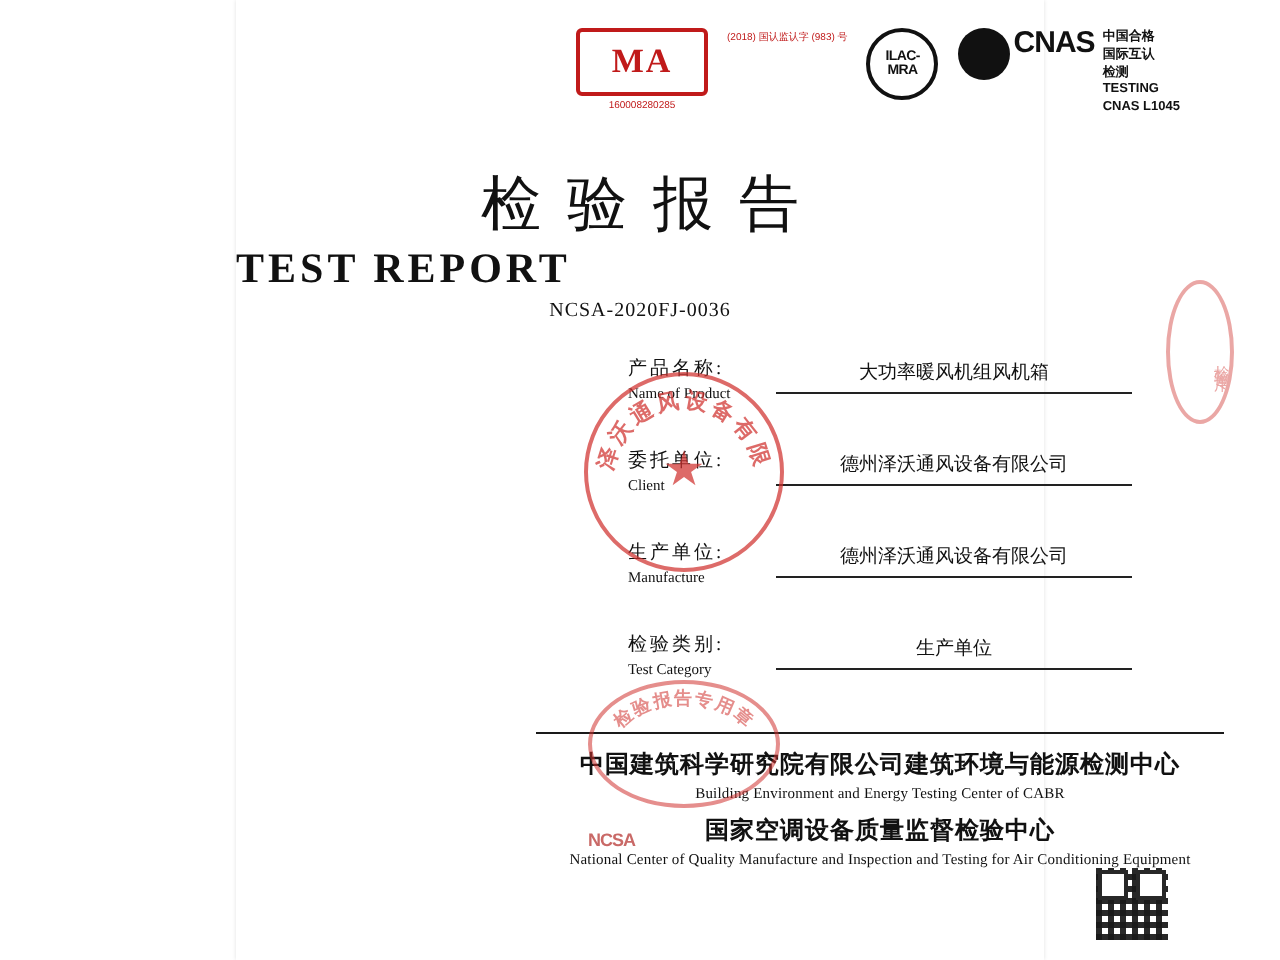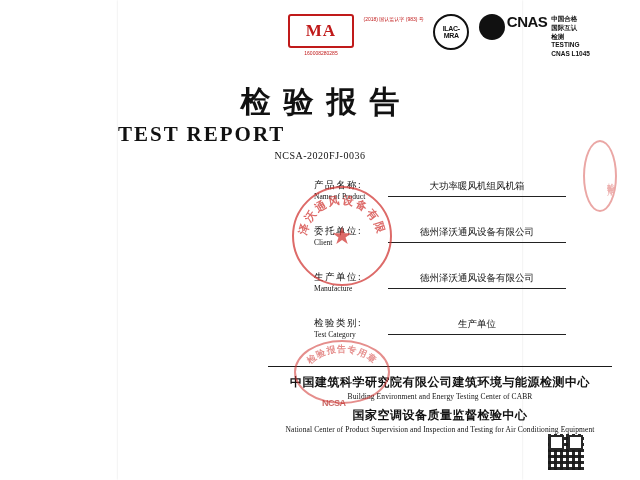--- a/index.html
+++ b/index.html
@@ -115,21 +115,21 @@
     padding-top: 1px;
   }
 
   
   .title-cn {
     position: absolute;
     left: 0; right: 0; top: 82px;
     text-align: center;
     font-family: "Liberation Serif", serif;
     font-size: 30px;
-    font-weight: bold;
+    font-weight: normal;
     letter-spacing: 13px;
     color: #111;
     text-indent: 13px;
   }
   .title-en {
     position: absolute;
     left: 0; right: 0; top: 122px;
     font-family: "Liberation Serif", serif;
     font-size: 21px;
     letter-spacing: 2px;
@@ -295,28 +295,27 @@
     writing-mode: vertical-rl;
     text-align: center;
     padding-top: 7px;
     box-sizing: border-box;
     letter-spacing: 2px;
     overflow: hidden;
   }
   .ncsa-mark {
     position: absolute;
     left: 176px;
-    top: 398px;
+    top: 415px;
     color: #c0504d;
     font-family: "Liberation Sans", sans-serif;
     font-size: 9px;
     font-weight: bold;
     opacity: 0.85;
     letter-spacing: -0.5px;
-    margin-left: 28px;
   }
   .qr {
     position: absolute;
     left: 430px;
     top: 434px;
     width: 36px;
     height: 36px;
     background:
       repeating-linear-gradient(90deg, #111 0 3px, #fff 3px 6px),
       repeating-linear-gradient(0deg, #111 0 3px, #fff 3px 6px);
@@ -409,21 +408,21 @@
         </div>
         <div class="field-value">生产单位</div>
       </div>
     </div>
 
     <div class="footer-rule"></div>
     <div class="footer">
       <div class="f-cn">中国建筑科学研究院有限公司建筑环境与能源检测中心</div>
       <div class="f-en">Building Environment and Energy Testing Center of CABR</div>
       <div class="f-cn2">国家空调设备质量监督检验中心</div>
-      <div class="f-en">National Center of Product Supervision and Inspection and Testing for Air Conditioning Equipment</div>
+      <div class="f-en">National Center of Quality Manufacture and Inspection and Testing for Air Conditioning Equipment</div>
     </div>
 
     <div class="ncsa-mark">NCSA</div>
     <div class="qr"></div>
   </div>
 
   <div class="seal seal-main">
     <svg class="seal-arc" viewBox="0 0 96 96">
       <defs>
         <path id="arcTop" d="M 12,52 A 36,36 0 0 1 84,52"></path>

